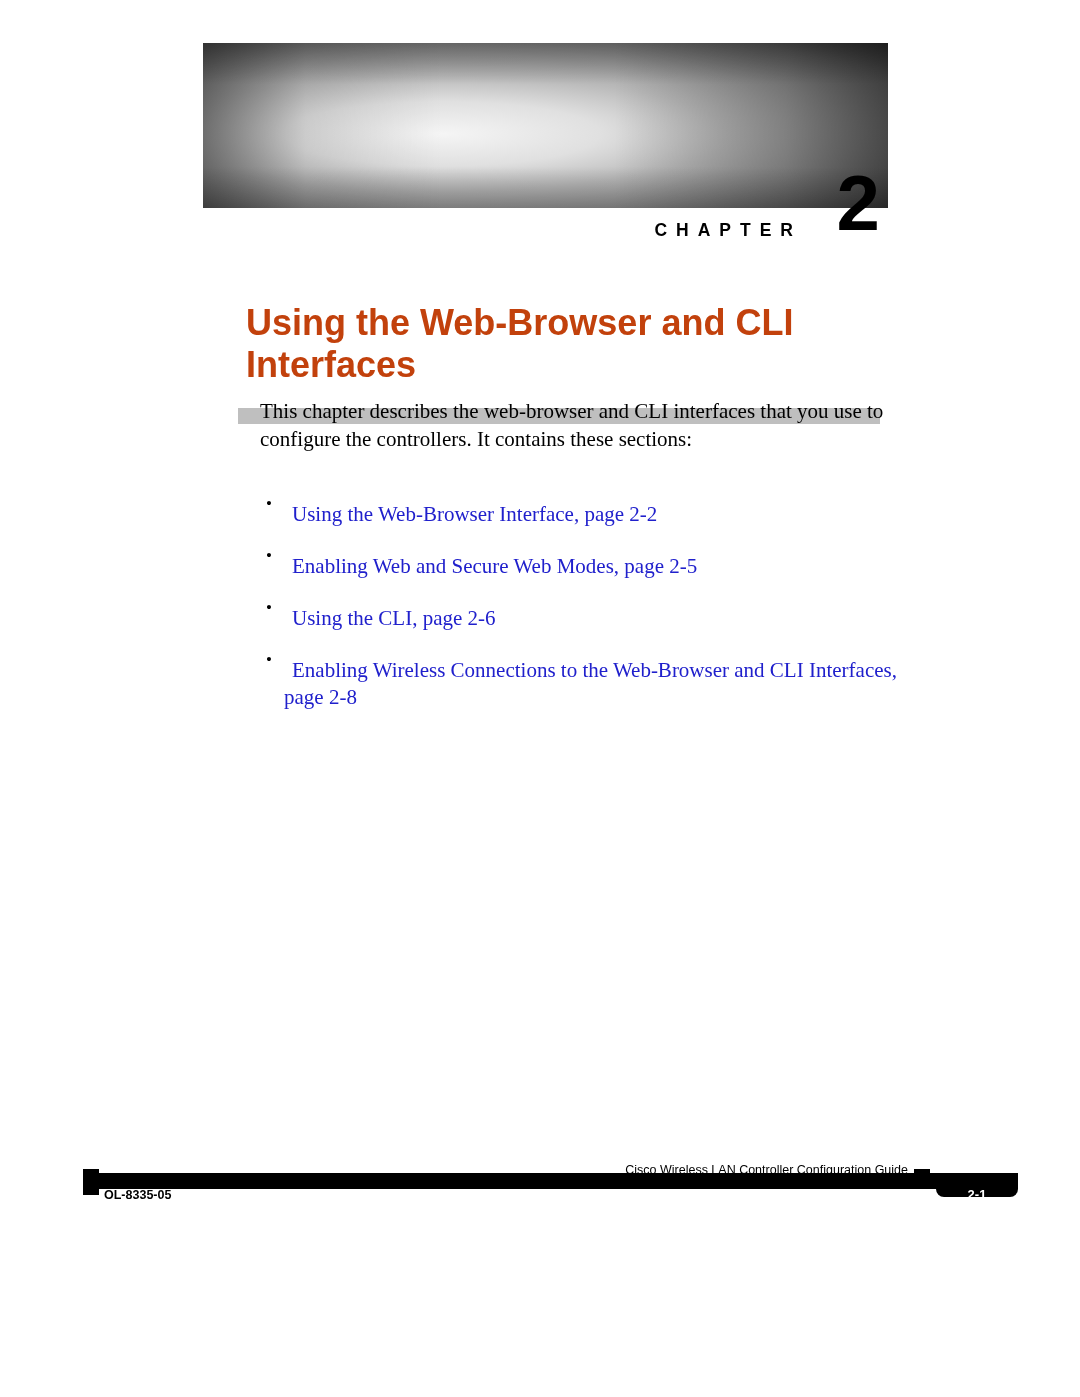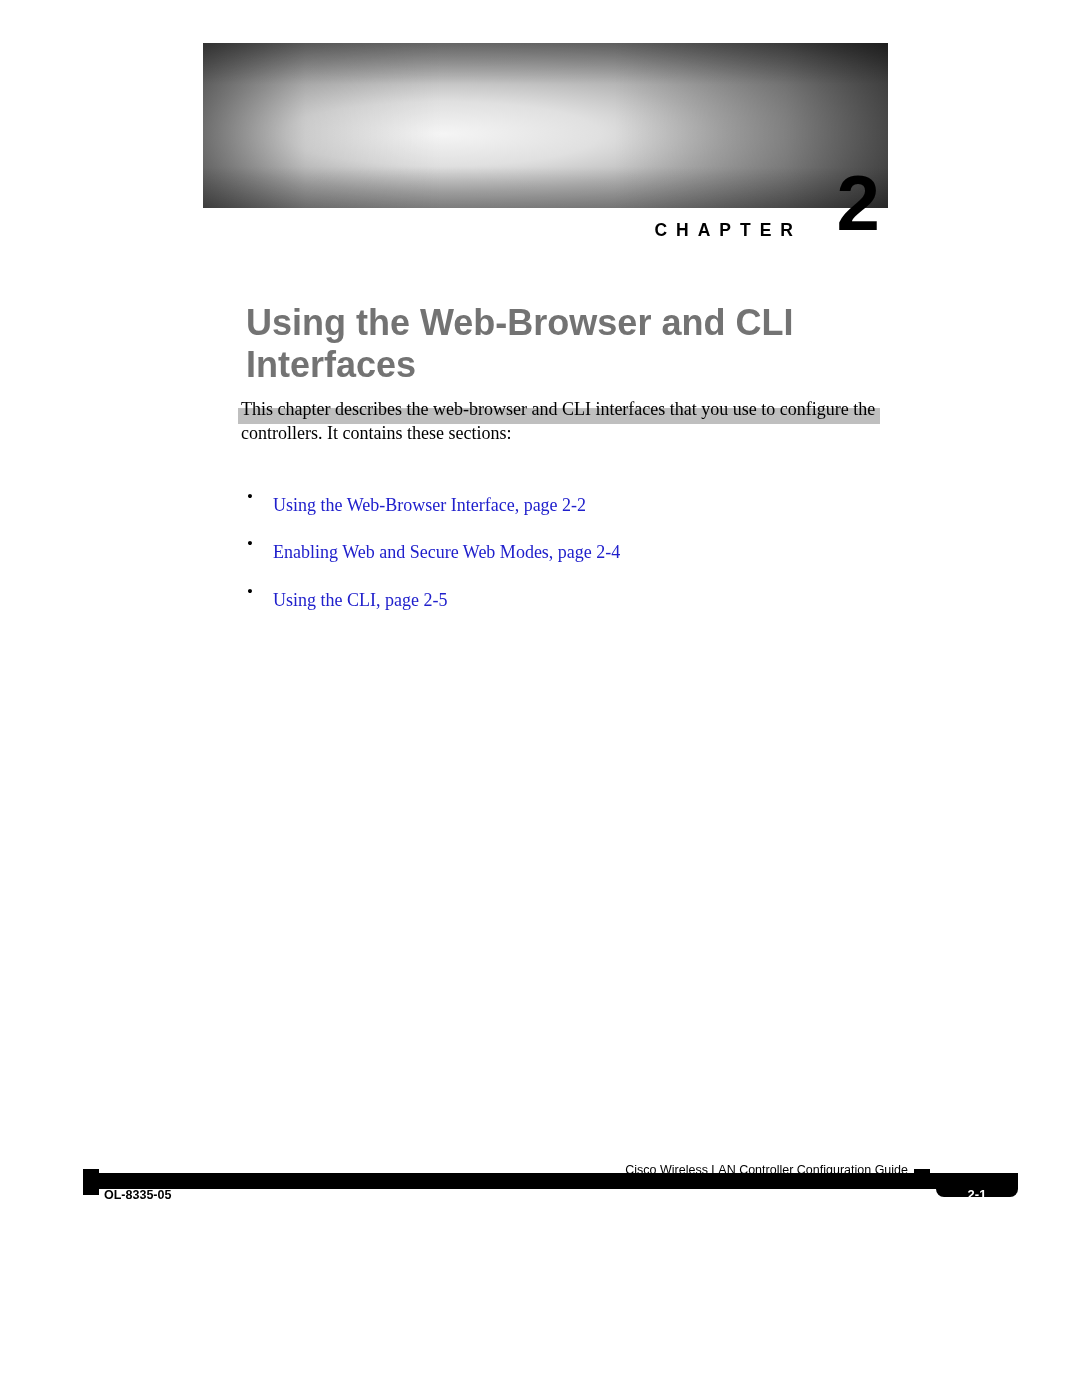--- a/index.html
+++ b/index.html
@@ -63,35 +63,35 @@
     position: absolute;
     top: 278px;
     left: 222px;
     width: 658px;
   }
   .chapter-title {
     font-family: "Arial Narrow", Arial, Helvetica, sans-serif;
     font-stretch: condensed;
     font-weight: bold;
     font-size: 36px;
-    color: #737373;
+    color: #c2410c;
     letter-spacing: 0px;
   }
   .title-rule {
     margin-top: 14px;
     height: 5px;
     background: #bfbfbf;
     width: 100%;
   }
   .body-text {
     position: absolute;
     top: 374px;
-    left: 217px;
+    left: 236px;
     width: 690px;
-    font-size: 18px;
+    font-size: 21px;
     line-height: 1.32;
     color: #000;
     font-family: Liberation Serif, serif;
   }
   .intro { margin-bottom: 8px; }
   .bullets {
     list-style: none;
     margin-top: 16px;
   }
   .bullets li {
@@ -216,22 +216,23 @@
 
   <div class="title-block">
     <h1 class="chapter-title">Using the Web-Browser and CLI Interfaces</h1>
     <div class="title-rule"></div>
   </div>
 
   <div class="body-text">
     <p class="intro">This chapter describes the web-browser and CLI interfaces that you use to configure the controllers. It contains these sections:</p>
     <ul class="bullets">
       <li><a href="#">Using the Web-Browser Interface, page 2-2</a></li>
-      <li><a href="#">Enabling Web and Secure Web Modes, page 2-4</a></li>
-      <li><a href="#">Using the CLI, page 2-5</a></li>
+      <li><a href="#">Enabling Web and Secure Web Modes, page 2-5</a></li>
+      <li><a href="#">Using the CLI, page 2-6</a></li>
+      <li><a href="#">Enabling Wireless Connections to the Web-Browser and CLI Interfaces, page 2-8</a></li>
     </ul>
   </div>
 
   <div class="footer">
     <div class="footer-guide">Cisco Wireless LAN Controller Configuration Guide</div>
     <div class="footer-rule-wrap">
       <div class="footer-tick"></div>
       <div class="footer-rule"></div>
       <div class="footer-square"></div>
     </div>

